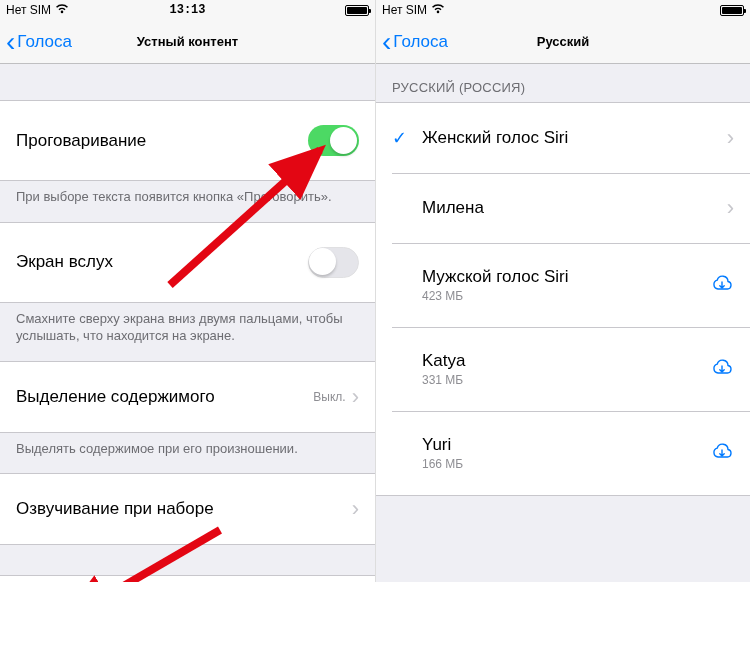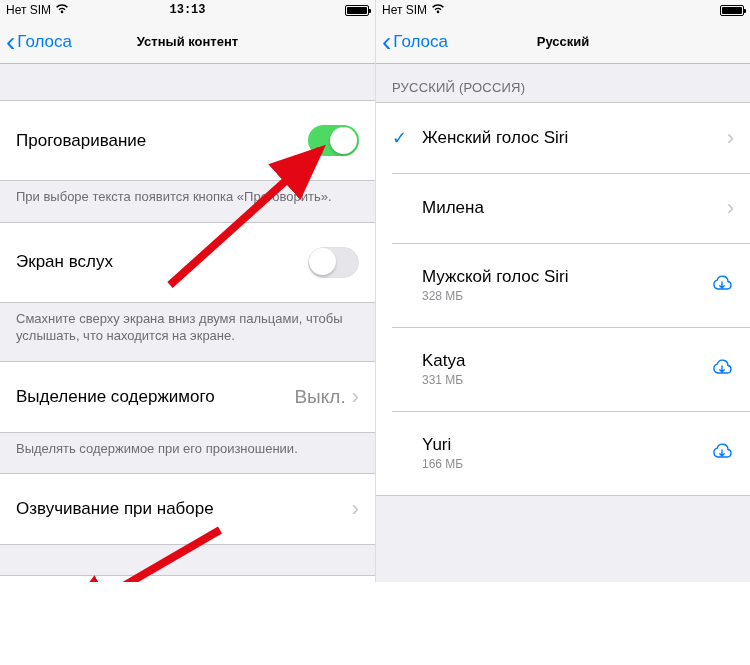--- a/index.html
+++ b/index.html
@@ -26,21 +26,21 @@
   .content { position: absolute; top: 64px; left: 0; right: 0; bottom: 0; overflow: hidden; }
   .section-header { font-size: 13px; color: #6d6d72; padding: 16px 16px 7px 16px; text-transform: uppercase; letter-spacing: 0.2px; }
   .cell { background: #fff; min-height: 44px; padding: 24px 16px; display: flex; align-items: center; justify-content: space-between; position: relative; border-top: 0.5px solid #c8c7cc; }
   .cell:first-of-type, .group .cell:first-child { border-top: 0.5px solid #c8c7cc; }
   .group { border-bottom: 0.5px solid #c8c7cc; }
   .group .cell + .cell { border-top: none; }
   .group .cell + .cell::before { content:"" ; position:absolute; left:16px; right:0; top:0; height:0.5px; background:#c8c7cc; }
   .cell .label { font-size: 17px; color: #000; }
   .cell .sublabel { font-size: 12px; color: #8e8e93; margin-top: 2px; }
   .cell .labels { display:flex; flex-direction:column; flex: 1; }
-  .cell .value { font-size: 19px; color: #8e8e93; margin-right: 6px; text-align: right; }
+  .cell .value { font-size: 12px; color: #8e8e93; margin-right: 6px; text-align: right; }
   .cell .chevron { color: #c7c7cc; font-size: 22px; line-height: 1; font-weight: 300; }
   .cell .right { display: flex; align-items: center; }
   .footer { font-size: 13px; color: #6d6d72; padding: 7px 16px 16px 16px; line-height: 1.35; }
 
   
   .toggle { width: 51px; height: 31px; border-radius: 16px; position: relative; transition: .2s; }
   .toggle.on { background: #4cd964; }
   .toggle.off { background: #e5e5ea; border: 1.5px solid #e0e0e2; }
   .toggle .knob { width: 27px; height: 27px; background: #fff; border-radius: 50%; position: absolute; top: 2px; box-shadow: 0 2px 3px rgba(0,0,0,.2); }
   .toggle.on .knob { right: 2px; }
@@ -195,21 +195,21 @@
             <div class="label">Милена</div>
           </div>
           <div class="right">
             <span class="chevron">›</span>
           </div>
         </div>
         <div class="cell voice-cell">
           <span class="check-slot"></span>
           <div class="labels">
             <div class="label">Мужской голос Siri</div>
-            <div class="sublabel">328 МБ</div>
+            <div class="sublabel">423 МБ</div>
           </div>
           <div class="right">
             <span class="cloud"><svg width="24" height="20" viewBox="0 0 24 20">
                 <path d="M18 8.5a5.5 5.5 0 00-10.8-1.3A4.5 4.5 0 008 16h9.5a3.8 3.8 0 00.5-7.5z" fill="none" stroke="#007aff" stroke-width="1.4"></path>
                 <path d="M12 9v6m0 0l-2.2-2.2M12 15l2.2-2.2" fill="none" stroke="#007aff" stroke-width="1.4" stroke-linecap="round" stroke-linejoin="round"></path>
               </svg></span>
           </div>
         </div>
         <div class="cell voice-cell">
           <span class="check-slot"></span>

